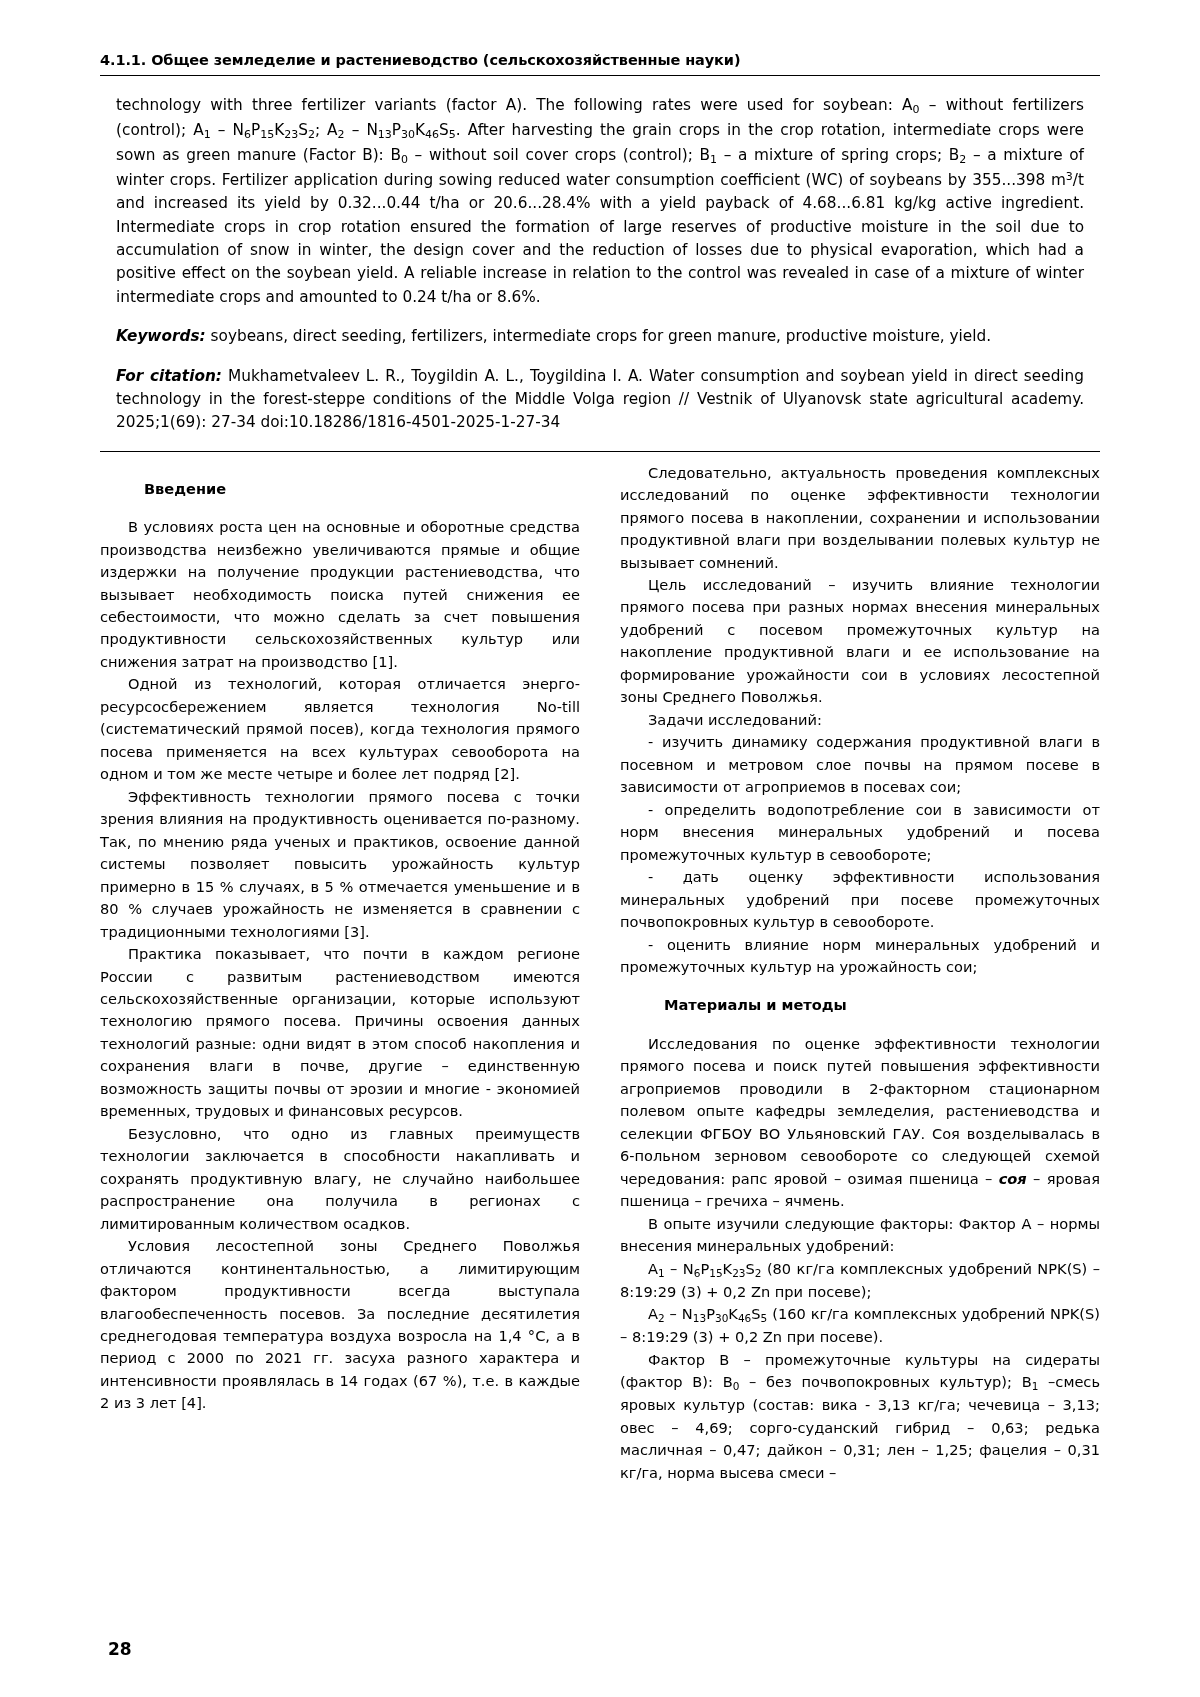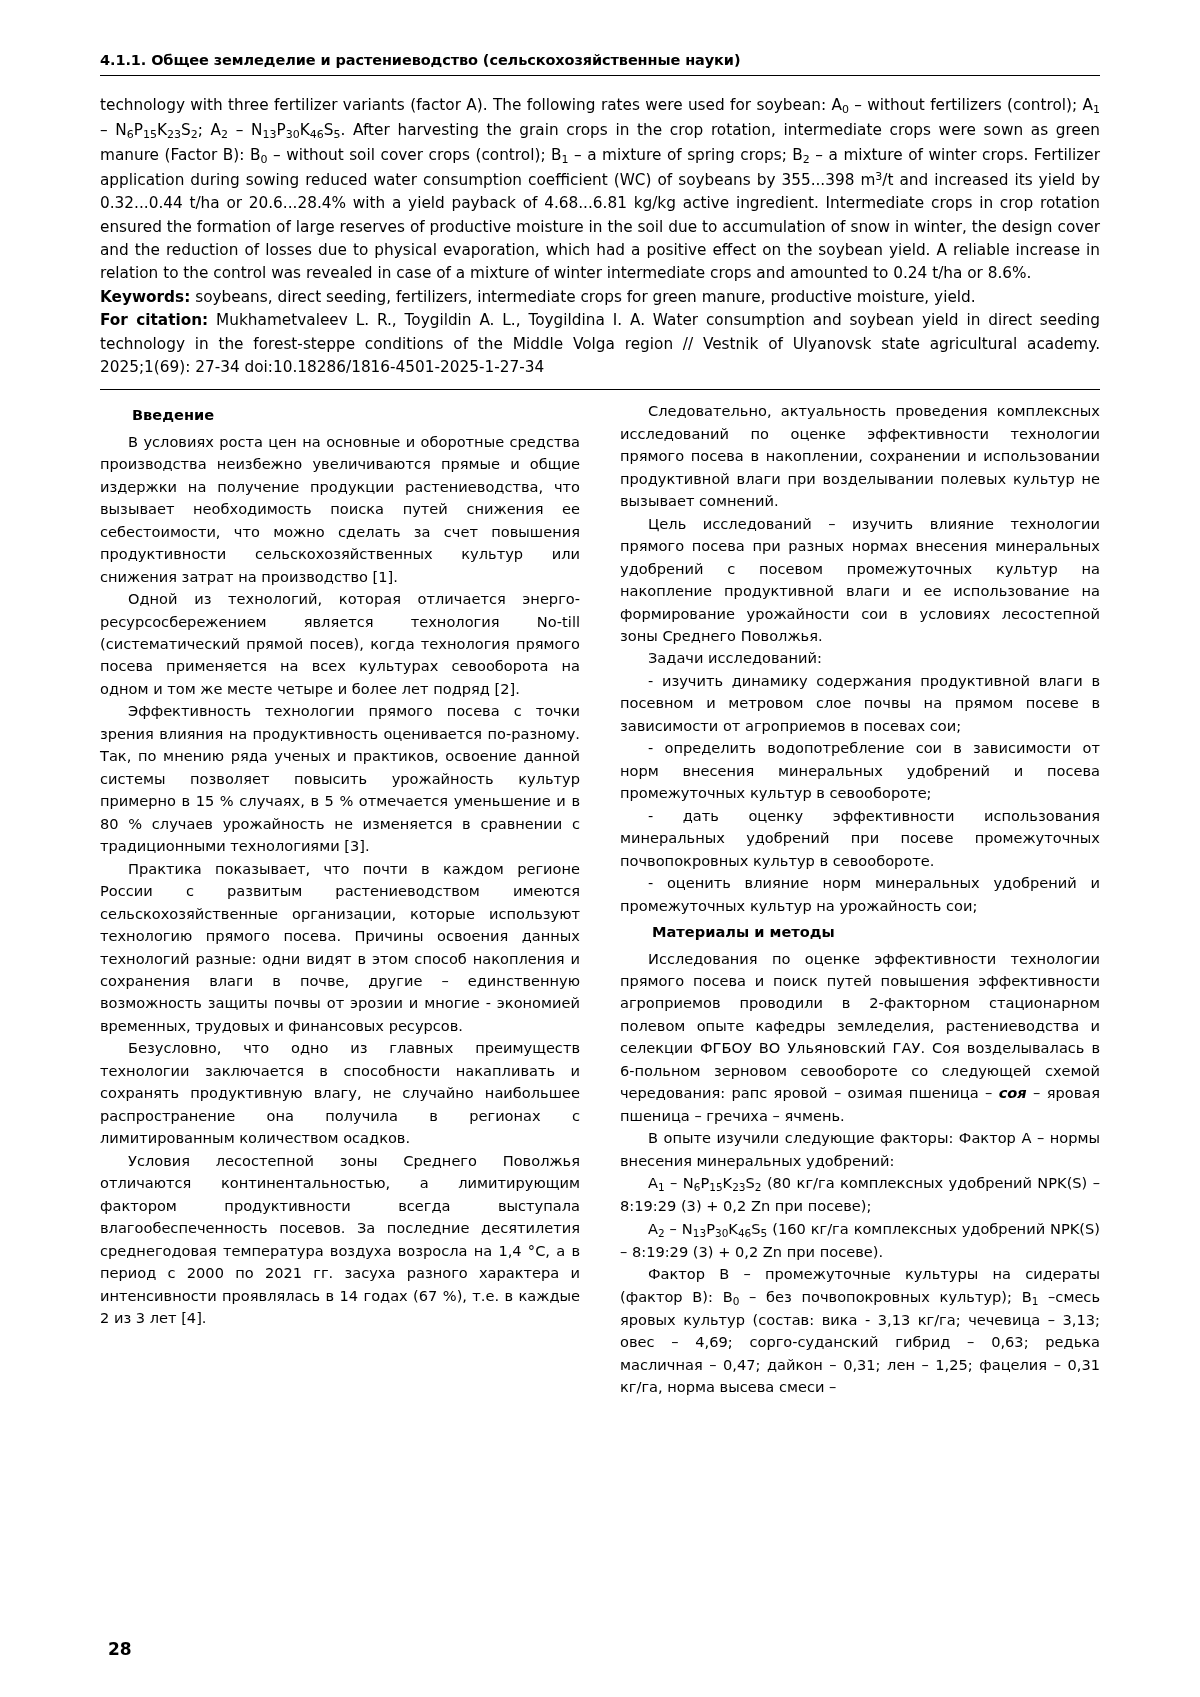--- a/index.html
+++ b/index.html
@@ -32,27 +32,28 @@
     border-bottom: 1.6px solid #000;
     margin-bottom: 18px;
   }
   .abstract {
     font-size: 15.3px;
     line-height: 1.53;
     text-align: justify;
     hyphens: auto;
   }
   .abstract p {
-    margin: 0;
+    margin: 16px;
   }
   .kw {
     margin-top: 2px;
   }
   .kw b, .cit b {
     font-weight: bold;
+    font-style: italic;
   }
   .abstract-rule {
     border-bottom: 1.4px solid #000;
     margin-top: 10px;
     margin-bottom: 0;
   }
   .columns {
     margin-top: 10px;
     display: flex;
     gap: 40px;
@@ -62,21 +63,21 @@
     hyphens: auto;
   }
   .col {
     width: 480px;
   }
   .col p {
     margin: 0;
     text-indent: 28px;
   }
   .col h3 {
-    margin: 4px;
+    margin: 16px;
     font-size: 14.6px;
     font-weight: bold;
     text-indent: 28px;
     text-align: left;
   }
   sub {
     font-size: 0.72em;
     vertical-align: -0.28em;
   }
   sup {

